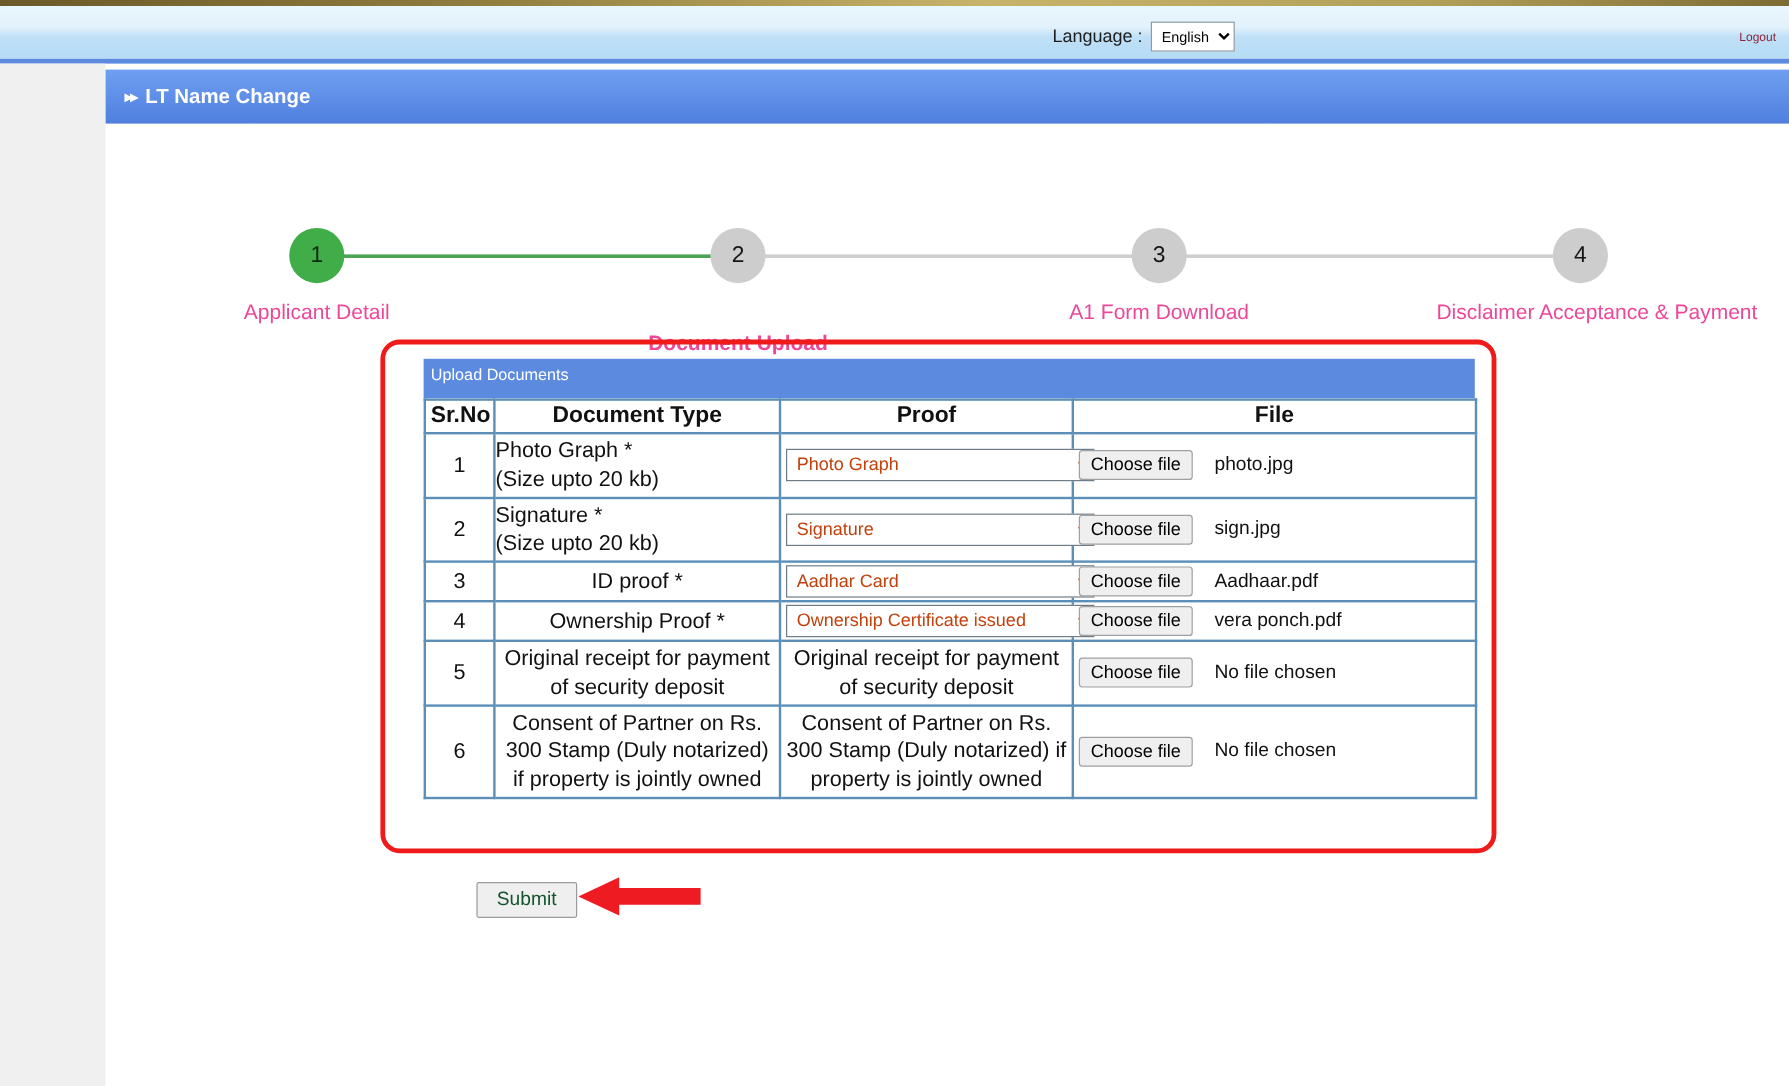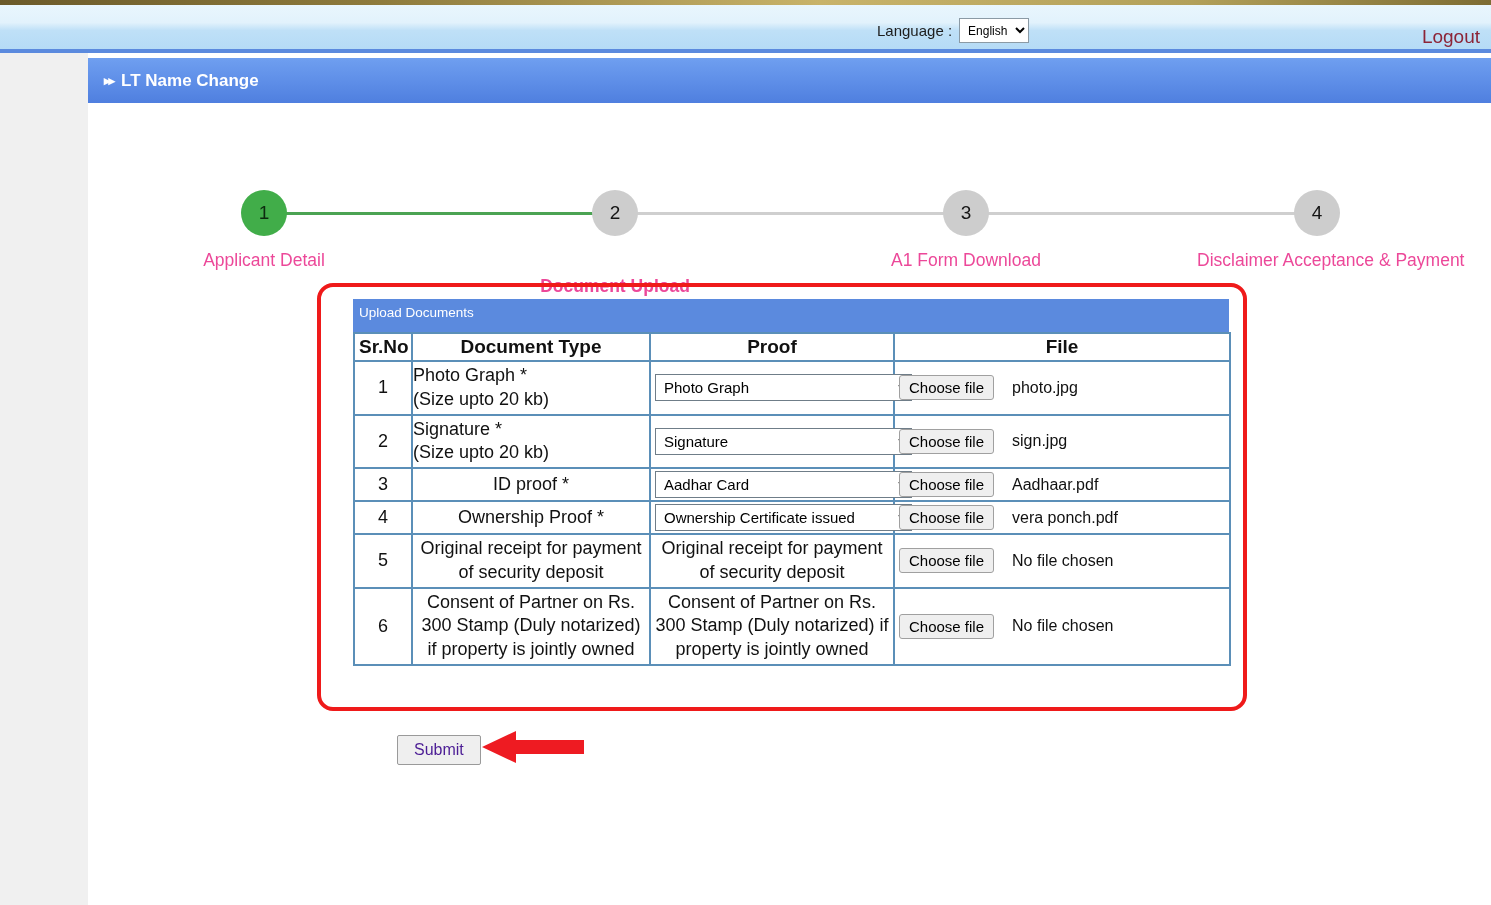--- a/index.html
+++ b/index.html
@@ -53,21 +53,21 @@
     padding: 1px 4px;
     border: 1px solid #8b9aa5;
     background: #ffffff;
     color: #000;
     height: 25px;
   }
   .logout-link {
     position: absolute;
     right: 11px;
     top: 21px;
-    font-size: 19px;
+    font-size: 10px;
     color: #8c2437;
     text-decoration: none;
     cursor: pointer;
   }
   .blue-rule {
     position: absolute;
     top: 49px; left: 0;
     width: 1491px;
     height: 4px;
     background: #5b8ade;
@@ -212,21 +212,21 @@
   td.c-proof { text-align: center; line-height: 1.32; }
   td.c-file { padding-left: 8px; }
 
   .sel {
     font-family: "Liberation Sans", sans-serif;
     font-size: 15px;
     width: 257px;
     height: 27px;
     border: 1px solid #6f7d88;
     background: #ffffff;
-    color: #000000;
+    color: #c2410c;
     padding-left: 4px;
   }
   .filerow {
     display: flex;
     align-items: center;
     gap: 18px;
   }
   .choose-btn {
     font-family: "Liberation Sans", sans-serif;
     font-size: 15px;
@@ -248,21 +248,21 @@
   .submit-btn {
     position: absolute;
     top: 735px;
     left: 397px;
     font-family: "Liberation Sans", sans-serif;
     font-size: 16px;
     background: #efefef;
     border: 1px solid #9a9a9a;
     border-radius: 2px;
     padding: 5px 16px;
-    color: #4c1d95;
+    color: #14532d;
     cursor: pointer;
   }
   .red-arrow {
     position: absolute;
     top: 729px;
     left: 482px;
     width: 102px;
     height: 36px;
   }
 </style>

